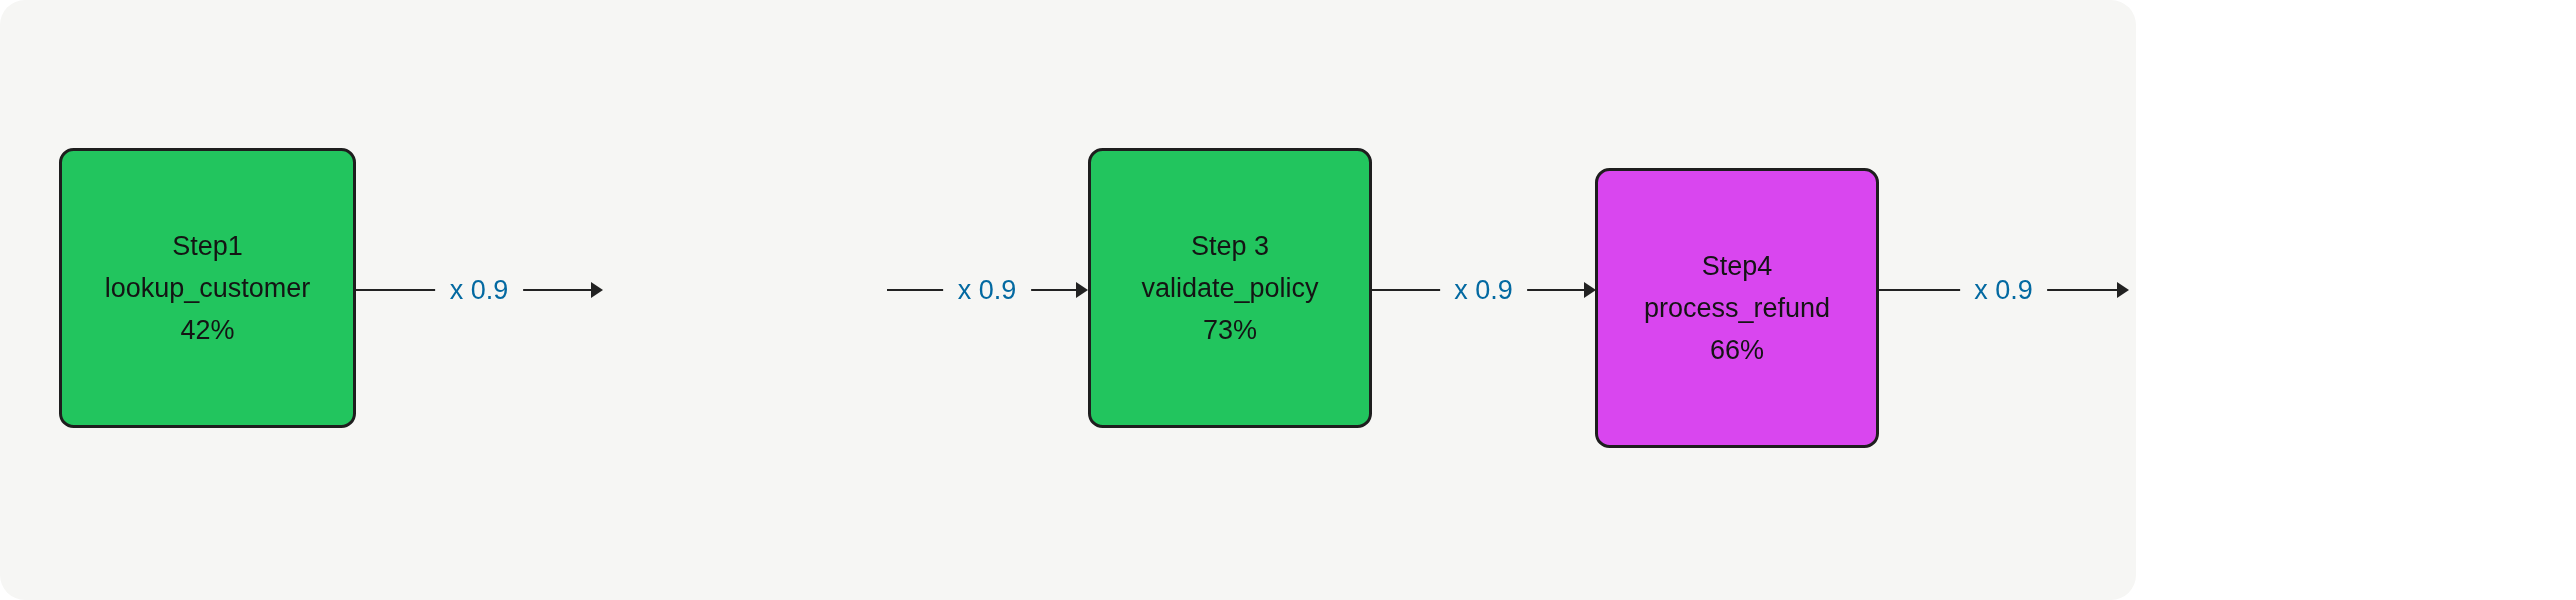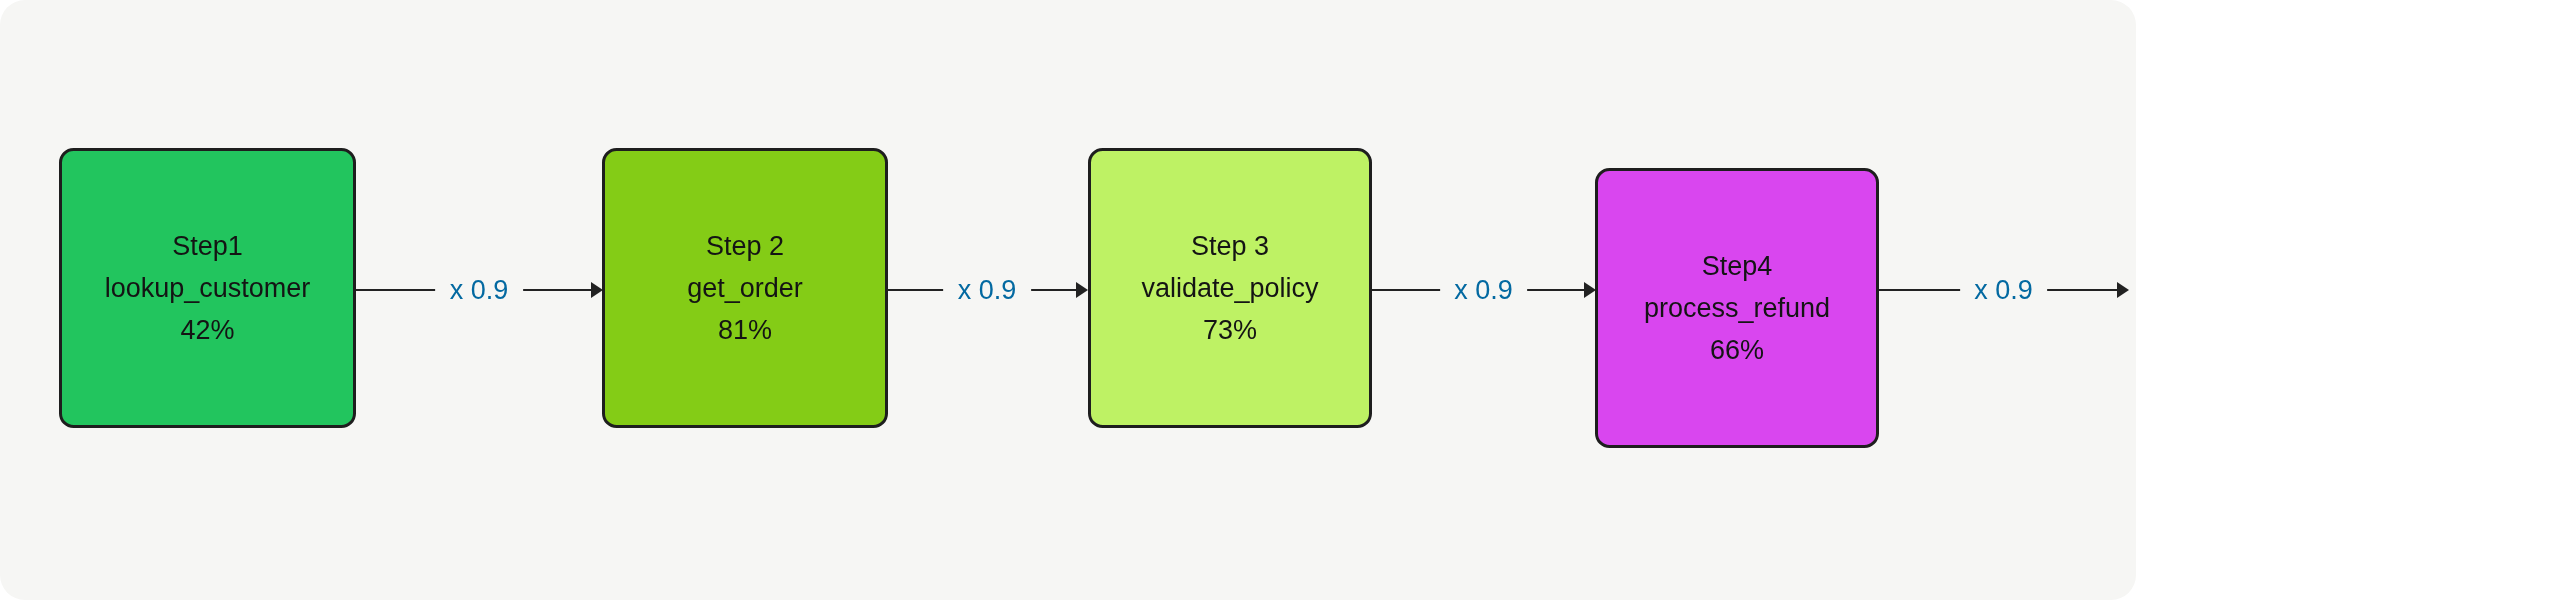--- a/index.html
+++ b/index.html
@@ -74,26 +74,21 @@
 </head>
 <body>
 
 <div class="canvas" style="background: rgb(246, 246, 244);">
   <div id="diagram">
       <div class="node" style="left: 59px; width: 297px; background: rgb(34, 197, 94);">
     <div class="node-title">Step1</div>
     <div class="node-sub">lookup_customer</div>
     <div class="node-pct">42%</div>
   </div>
-      <div class="node" style="left: 602px; width: 286px; background: rgb(132, 204, 22);">
-    <div class="node-title">Step 2</div>
-    <div class="node-sub">get_order</div>
-    <div class="node-pct">81%</div>
-  </div>
-      <div class="node" style="left: 1088px; width: 284px; background: #bef264;">
+      <div class="node" style="left: 1088px; width: 284px; background: #22c55e;">
     <div class="node-title">Step 3</div>
     <div class="node-sub">validate_policy</div>
     <div class="node-pct">73%</div>
   </div>
       <div class="node" style="left: 1595px; width: 284px; background: #d946ef; margin-top: 20px;">
     <div class="node-title">Step4</div>
     <div class="node-sub">process_refund</div>
     <div class="node-pct">66%</div>
   </div>
       <div class="edge" style="left: 356px; width: 246px;">

